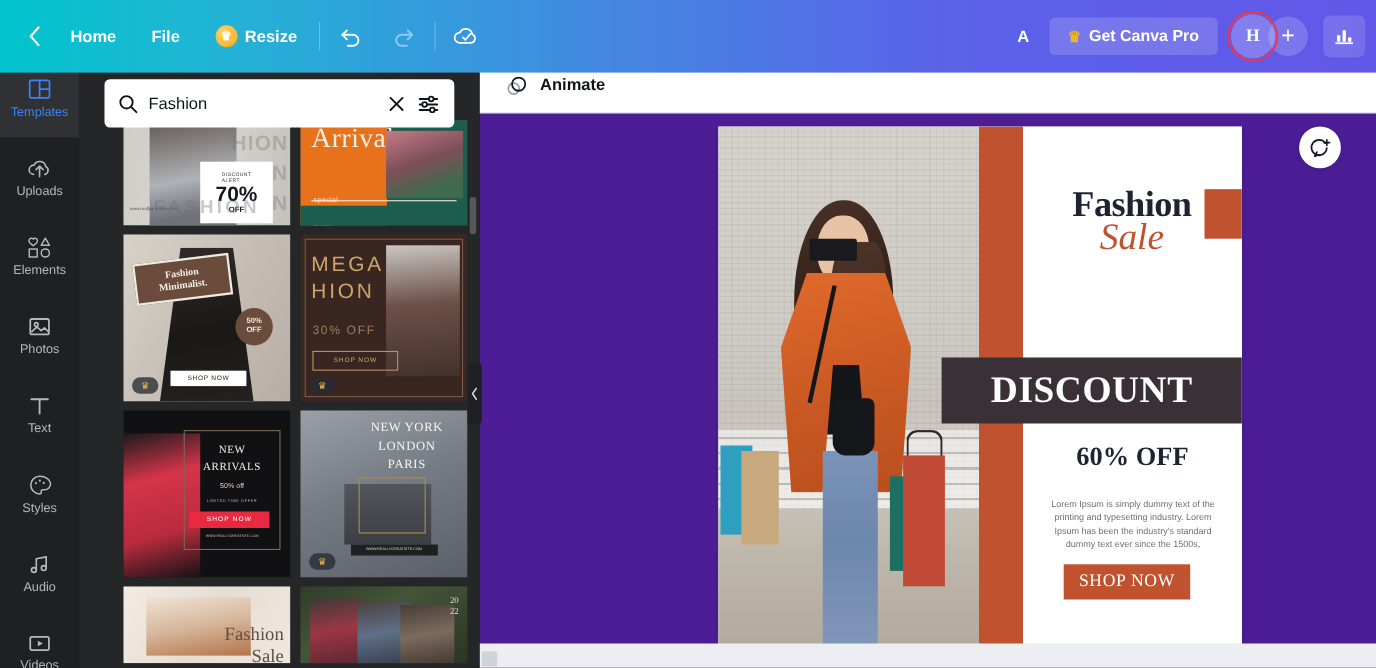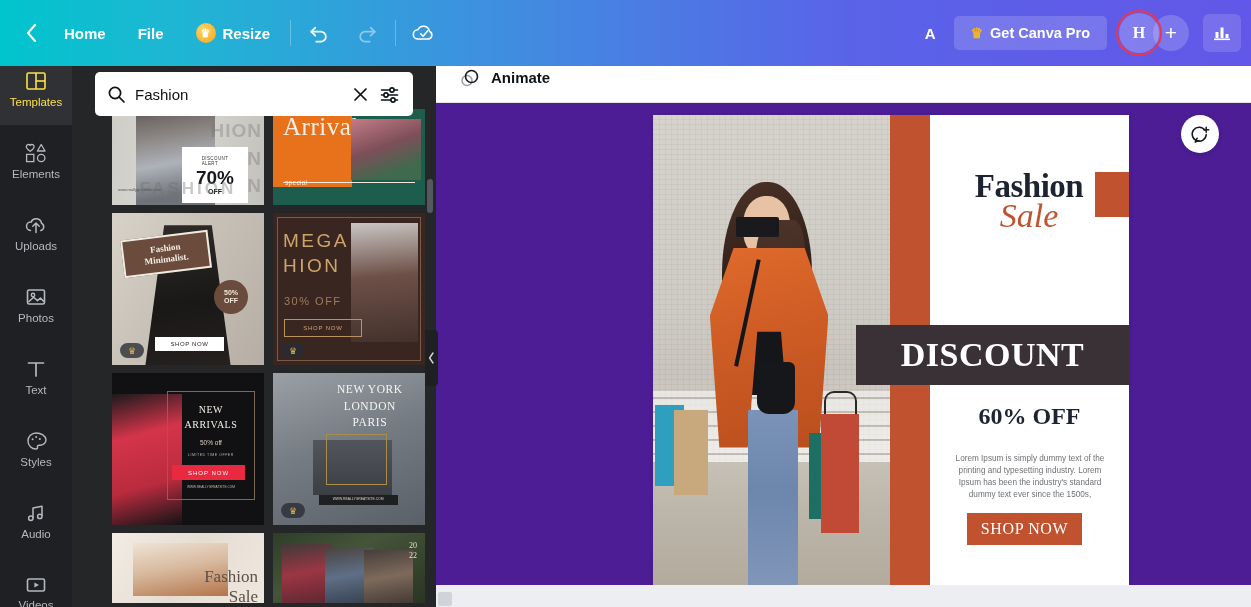--- a/index.html
+++ b/index.html
@@ -90,21 +90,21 @@
     background: #1f2023;
     z-index: 30;
   }
   .rail-item {
     width: 72px; height: 72px;
     display: flex; flex-direction: column;
     align-items: center; justify-content: center;
     gap: 5px; cursor: pointer;
     color: #b5b8bd;
   }
-  .rail-item.active { background: #2f3134; color: #fde047; }
+  .rail-item.active { background: #2f3134; color: #3b82f6; }
   .rail-label { font-size: 11.5px; line-height: 1; }
 
   
   .panel {
     position: absolute; left: 72px; top: 53px;
     width: 364px; height: 554px;
     background: #252627;
     z-index: 25;
   }
   .search-wrap {
@@ -484,34 +484,34 @@
     <svg width="22" height="22" viewBox="0 0 22 22" fill="none">
       <rect x="2" y="3" width="18" height="16" rx="1.5" stroke="currentColor" stroke-width="1.6"></rect>
       <line x1="11" y1="3" x2="11" y2="19" stroke="currentColor" stroke-width="1.6"></line>
       <line x1="11" y1="11" x2="20" y2="11" stroke="currentColor" stroke-width="1.6"></line>
     </svg>
     <span class="rail-label">Templates</span>
   </div>
 
   <div class="rail-item">
     <svg width="24" height="22" viewBox="0 0 24 22" fill="none">
+      <path d="M6.5 16.5 a4.2 4.2 0 0 1 .5-8.4 a5.6 5.6 0 0 1 10.6 1.3 a3.8 3.8 0 0 1-.8 7.1" stroke="currentColor" stroke-width="1.5" fill="none" stroke-linecap="round"></path>
+      <path d="M12 18.5 V9.2 M8.8 12.2 L12 9 L15.2 12.2" stroke="currentColor" stroke-width="1.5" fill="none" stroke-linecap="round" stroke-linejoin="round"></path>
+    </svg>
+    <span class="rail-label">Uploads</span>
+  </div>
+
+  <div class="rail-item">
+    <svg width="24" height="22" viewBox="0 0 24 22" fill="none">
       <path d="M6.2 3.2c-1.5-1.4-3.9-.4-3.9 1.6 0 1.8 2.6 3.6 3.9 4.5 1.3-.9 3.9-2.7 3.9-4.5 0-2-2.4-3-3.9-1.6z" stroke="currentColor" stroke-width="1.3" fill="none"></path>
       <path d="M17.2 2.5 L21 9 H13.4 Z" stroke="currentColor" stroke-width="1.3" fill="none" stroke-linejoin="round"></path>
       <rect x="2.6" y="12.4" width="7.2" height="7.2" stroke="currentColor" stroke-width="1.3" fill="none"></rect>
       <circle cx="17.2" cy="16" r="3.7" stroke="currentColor" stroke-width="1.3" fill="none"></circle>
     </svg>
     <span class="rail-label">Elements</span>
-  </div>
-
-  <div class="rail-item">
-    <svg width="24" height="22" viewBox="0 0 24 22" fill="none">
-      <path d="M6.5 16.5 a4.2 4.2 0 0 1 .5-8.4 a5.6 5.6 0 0 1 10.6 1.3 a3.8 3.8 0 0 1-.8 7.1" stroke="currentColor" stroke-width="1.5" fill="none" stroke-linecap="round"></path>
-      <path d="M12 18.5 V9.2 M8.8 12.2 L12 9 L15.2 12.2" stroke="currentColor" stroke-width="1.5" fill="none" stroke-linecap="round" stroke-linejoin="round"></path>
-    </svg>
-    <span class="rail-label">Uploads</span>
   </div>
 
   <div class="rail-item">
     <svg width="22" height="22" viewBox="0 0 22 22" fill="none">
       <rect x="2.5" y="4" width="17" height="14" rx="1.6" stroke="currentColor" stroke-width="1.6"></rect>
       <circle cx="8" cy="9" r="1.7" stroke="currentColor" stroke-width="1.4"></circle>
       <path d="M3.5 16 L8.6 11.2 L12.5 14.6 L15.4 12 L19 15.6" stroke="currentColor" stroke-width="1.5" fill="none" stroke-linejoin="round"></path>
     </svg>
     <span class="rail-label">Photos</span>
   </div>

